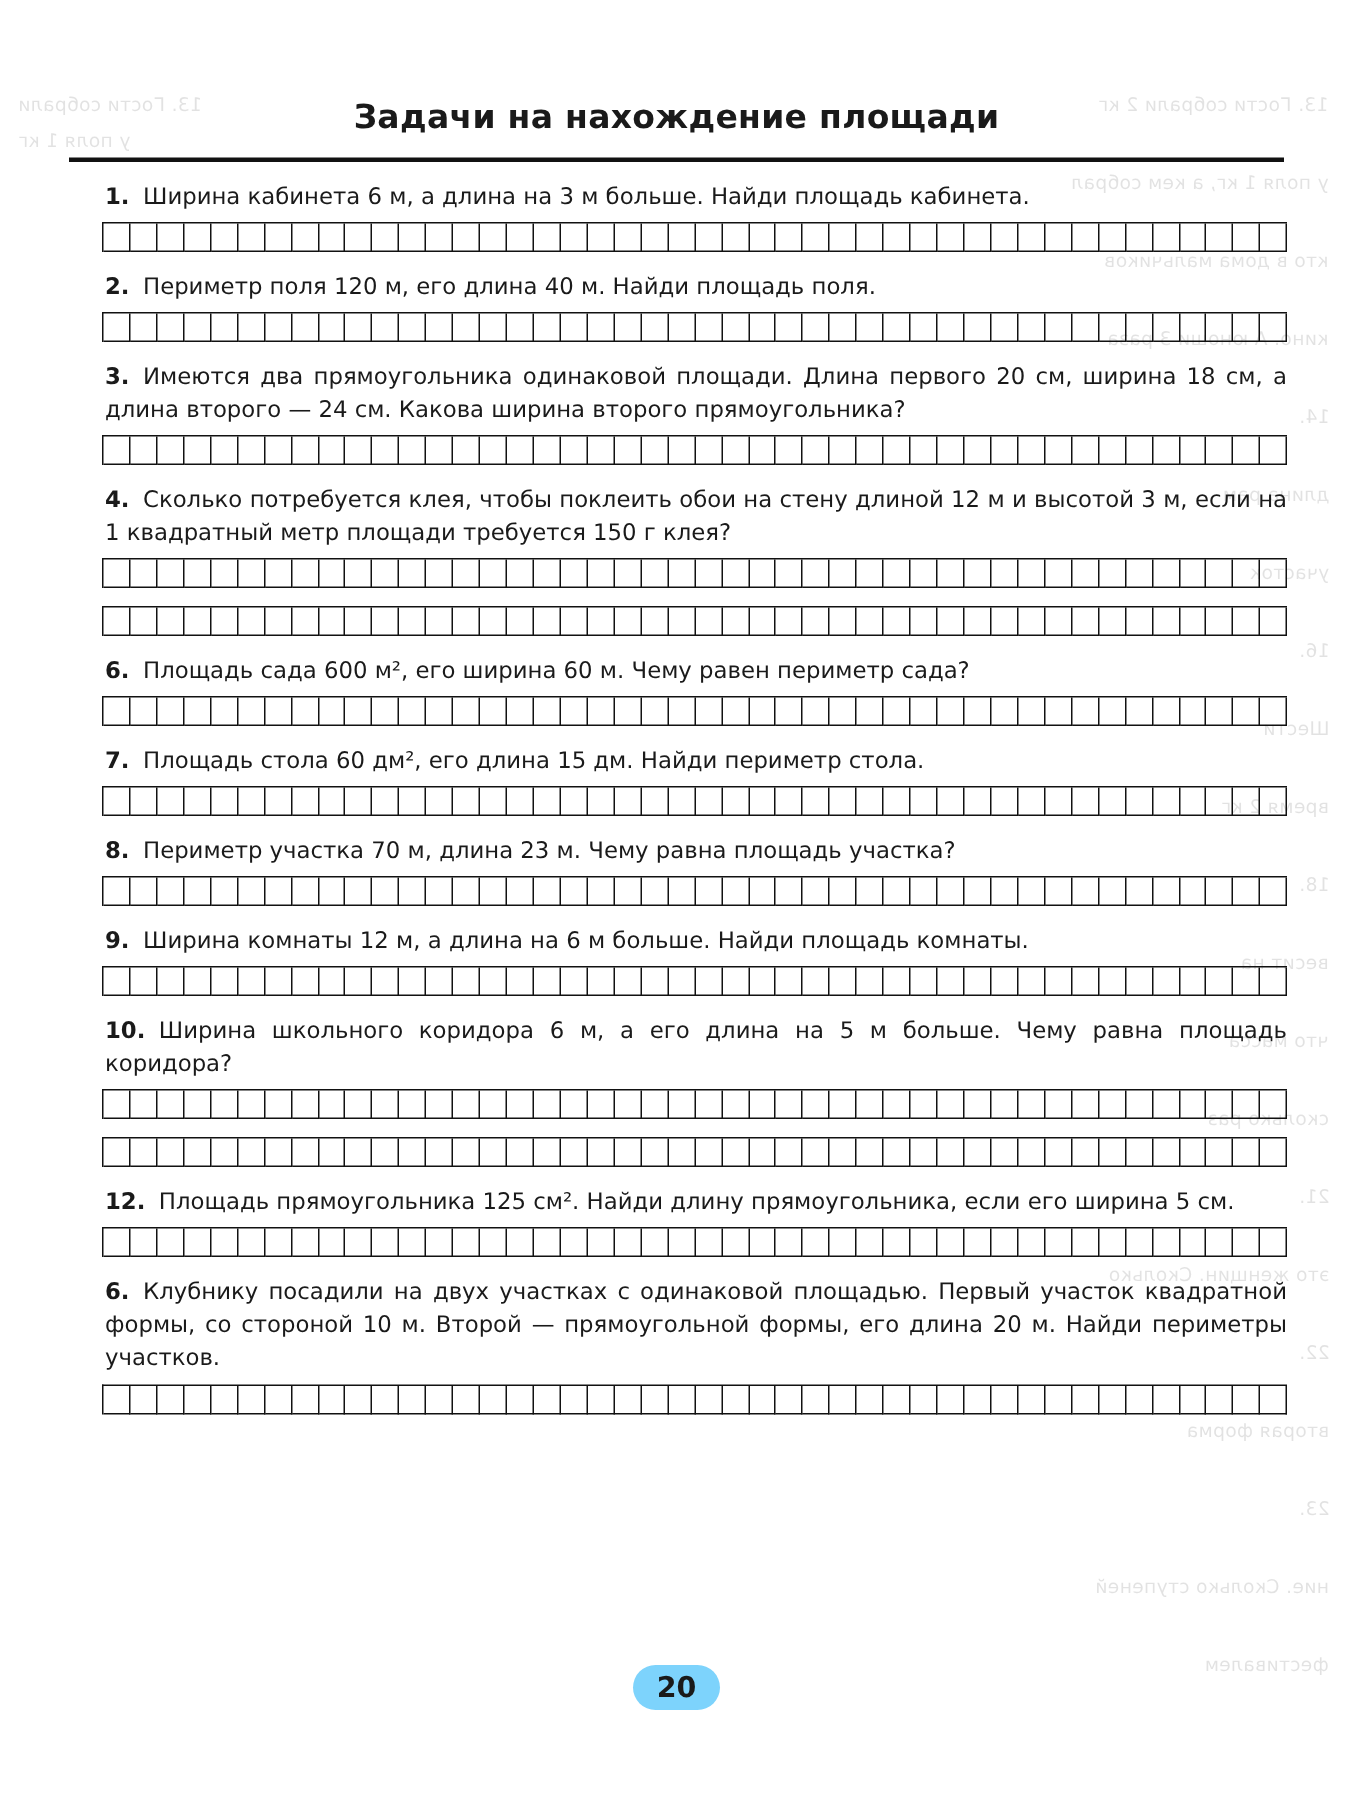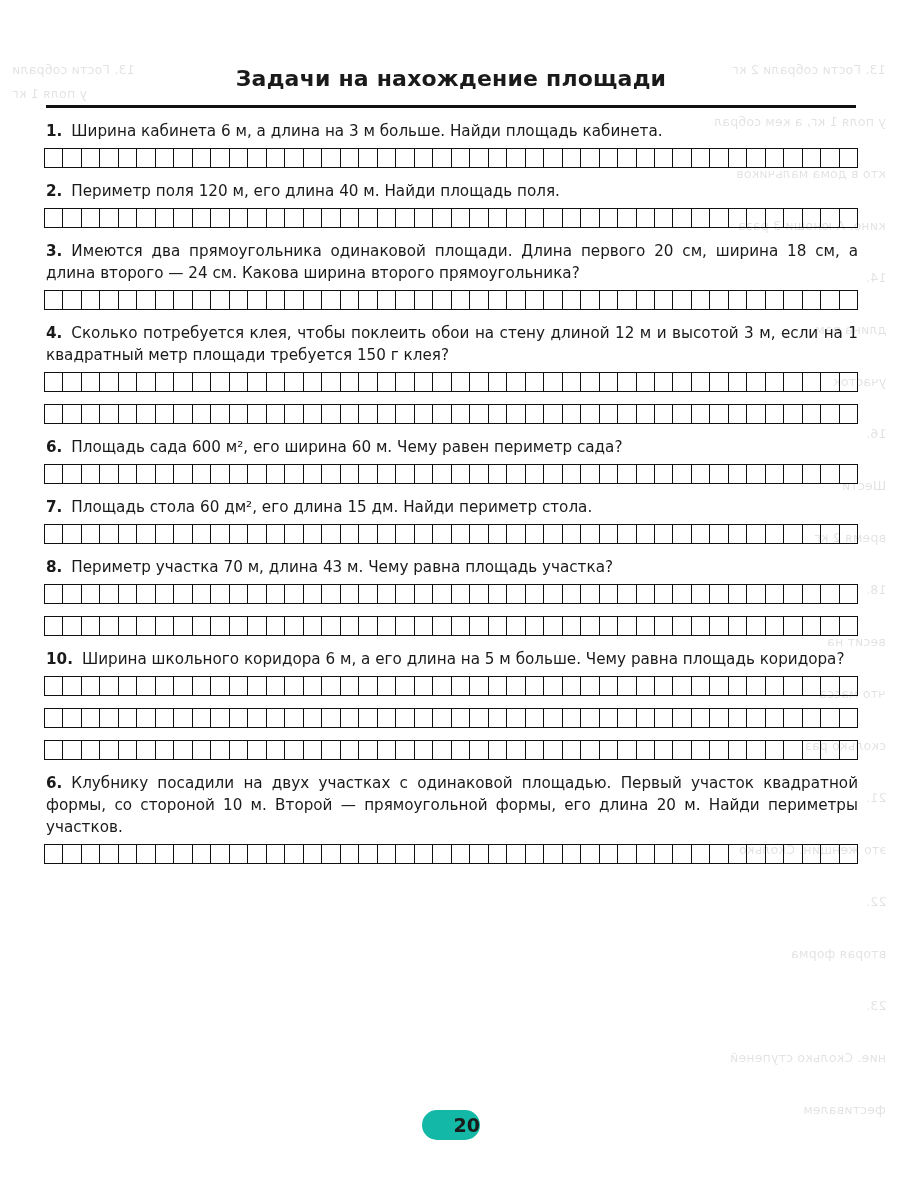--- a/index.html
+++ b/index.html
@@ -67,20 +67,21 @@
   }
 
   .rule {
     height: 3px;
     background: #111;
     margin: 6px 4px 0 4px;
   }
 
   .tasks {
     padding: 0 2px;
+    margin-left: 24px;
   }
 
   .task {
     margin-top: 12px;
   }
 
   .task-text {
     font-size: 15.2px;
     line-height: 1.45;
     text-align: justify;
@@ -117,23 +118,23 @@
   }
 
   .page-number {
     position: absolute;
     left: 50%;
     transform: translateX(-50%);
     bottom: 14px;
     width: 58px;
     height: 30px;
     border-radius: 16px;
-    background: #14b8a6;
+    background: #7dd3fc;
     border: 0;
-    text-align: right;
+    text-align: center;
     font-size: 19px;
     font-weight: bold;
     line-height: 30px;
   }
 </style>
 </head>
 <body>
 
 <div class="ghost-layer" id="ghost">
     <div class="ghost-line ghost-right" style="top: 62px;">13. Гости собрали 2 кг</div>
@@ -518,71 +519,72 @@
               <div class="cell"></div>
               <div class="cell"></div>
               <div class="cell"></div>
               <div class="cell"></div>
               <div class="cell"></div>
               <div class="cell"></div>
             </div>
           </div>
         </div>
         <div class="task">
-          <div class="task-text"><span class="task-num">8.</span><span>Периметр участка 70 м, длина 43 м. Чему равна площадь участка?</span></div>
-          <div class="grid">
-            <div class="grid-row">
-              <div class="cell"></div>
-              <div class="cell"></div>
-              <div class="cell"></div>
-              <div class="cell"></div>
-              <div class="cell"></div>
-              <div class="cell"></div>
-              <div class="cell"></div>
-              <div class="cell"></div>
-              <div class="cell"></div>
-              <div class="cell"></div>
-              <div class="cell"></div>
-              <div class="cell"></div>
-              <div class="cell"></div>
-              <div class="cell"></div>
-              <div class="cell"></div>
-              <div class="cell"></div>
-              <div class="cell"></div>
-              <div class="cell"></div>
-              <div class="cell"></div>
-              <div class="cell"></div>
-              <div class="cell"></div>
-              <div class="cell"></div>
-              <div class="cell"></div>
-              <div class="cell"></div>
-              <div class="cell"></div>
-              <div class="cell"></div>
-              <div class="cell"></div>
-              <div class="cell"></div>
-              <div class="cell"></div>
-              <div class="cell"></div>
-              <div class="cell"></div>
-              <div class="cell"></div>
-              <div class="cell"></div>
-              <div class="cell"></div>
-              <div class="cell"></div>
-              <div class="cell"></div>
-              <div class="cell"></div>
-              <div class="cell"></div>
-              <div class="cell"></div>
-              <div class="cell"></div>
-              <div class="cell"></div>
-              <div class="cell"></div>
-              <div class="cell"></div>
-              <div class="cell"></div>
-            </div>
-          </div>
-        </div>
-        <div class="task">
+          <div class="task-text"><span class="task-num">8.</span><span>Периметр участка 70 м, длина 23 м. Чему равна площадь участка?</span></div>
+          <div class="grid">
+            <div class="grid-row">
+              <div class="cell"></div>
+              <div class="cell"></div>
+              <div class="cell"></div>
+              <div class="cell"></div>
+              <div class="cell"></div>
+              <div class="cell"></div>
+              <div class="cell"></div>
+              <div class="cell"></div>
+              <div class="cell"></div>
+              <div class="cell"></div>
+              <div class="cell"></div>
+              <div class="cell"></div>
+              <div class="cell"></div>
+              <div class="cell"></div>
+              <div class="cell"></div>
+              <div class="cell"></div>
+              <div class="cell"></div>
+              <div class="cell"></div>
+              <div class="cell"></div>
+              <div class="cell"></div>
+              <div class="cell"></div>
+              <div class="cell"></div>
+              <div class="cell"></div>
+              <div class="cell"></div>
+              <div class="cell"></div>
+              <div class="cell"></div>
+              <div class="cell"></div>
+              <div class="cell"></div>
+              <div class="cell"></div>
+              <div class="cell"></div>
+              <div class="cell"></div>
+              <div class="cell"></div>
+              <div class="cell"></div>
+              <div class="cell"></div>
+              <div class="cell"></div>
+              <div class="cell"></div>
+              <div class="cell"></div>
+              <div class="cell"></div>
+              <div class="cell"></div>
+              <div class="cell"></div>
+              <div class="cell"></div>
+              <div class="cell"></div>
+              <div class="cell"></div>
+              <div class="cell"></div>
+            </div>
+          </div>
+        </div>
+        <div class="task">
+          <div class="task-text"><span class="task-num">9.</span><span>Ширина комнаты 12 м, а длина на 6 м больше. Найди площадь комнаты.</span></div>
           <div class="grid">
             <div class="grid-row">
               <div class="cell"></div>
               <div class="cell"></div>
               <div class="cell"></div>
               <div class="cell"></div>
               <div class="cell"></div>
               <div class="cell"></div>
               <div class="cell"></div>
               <div class="cell"></div>
@@ -720,20 +722,21 @@
               <div class="cell"></div>
               <div class="cell"></div>
               <div class="cell"></div>
               <div class="cell"></div>
               <div class="cell"></div>
               <div class="cell"></div>
             </div>
           </div>
         </div>
         <div class="task">
+          <div class="task-text"><span class="task-num">12.</span><span>Площадь прямоугольника 125 см². Найди длину прямоугольника, если его ширина 5 см.</span></div>
           <div class="grid">
             <div class="grid-row">
               <div class="cell"></div>
               <div class="cell"></div>
               <div class="cell"></div>
               <div class="cell"></div>
               <div class="cell"></div>
               <div class="cell"></div>
               <div class="cell"></div>
               <div class="cell"></div>

